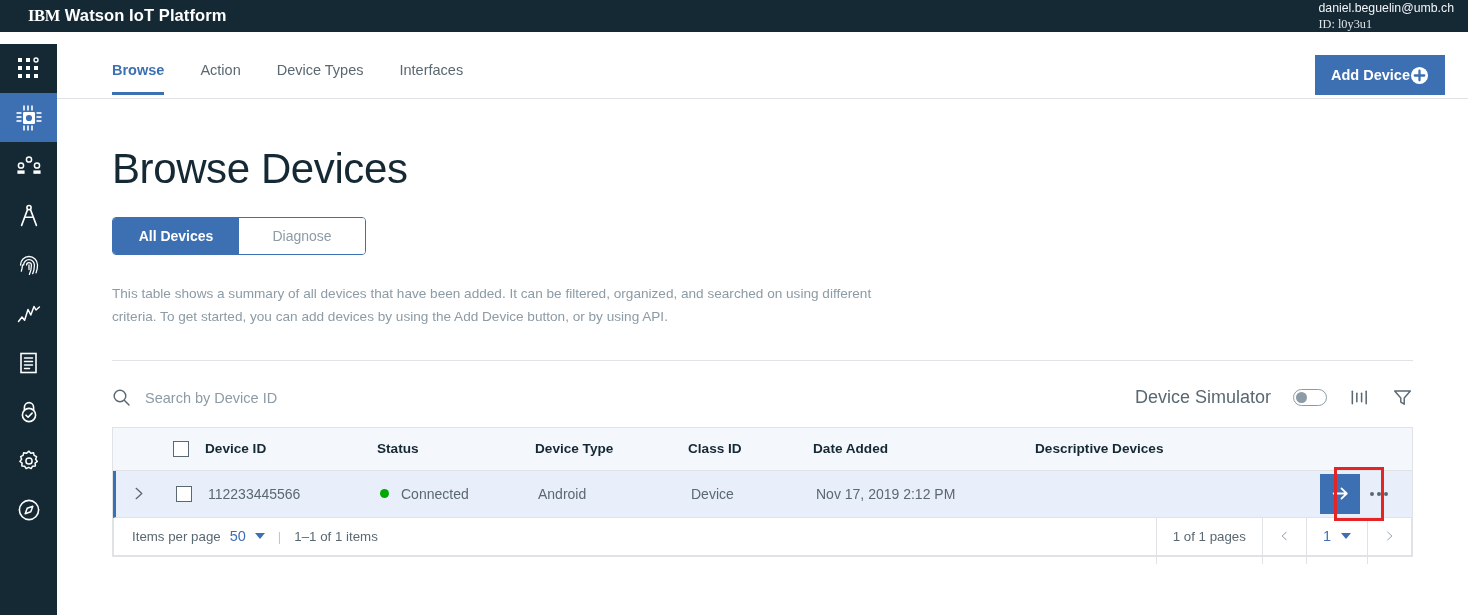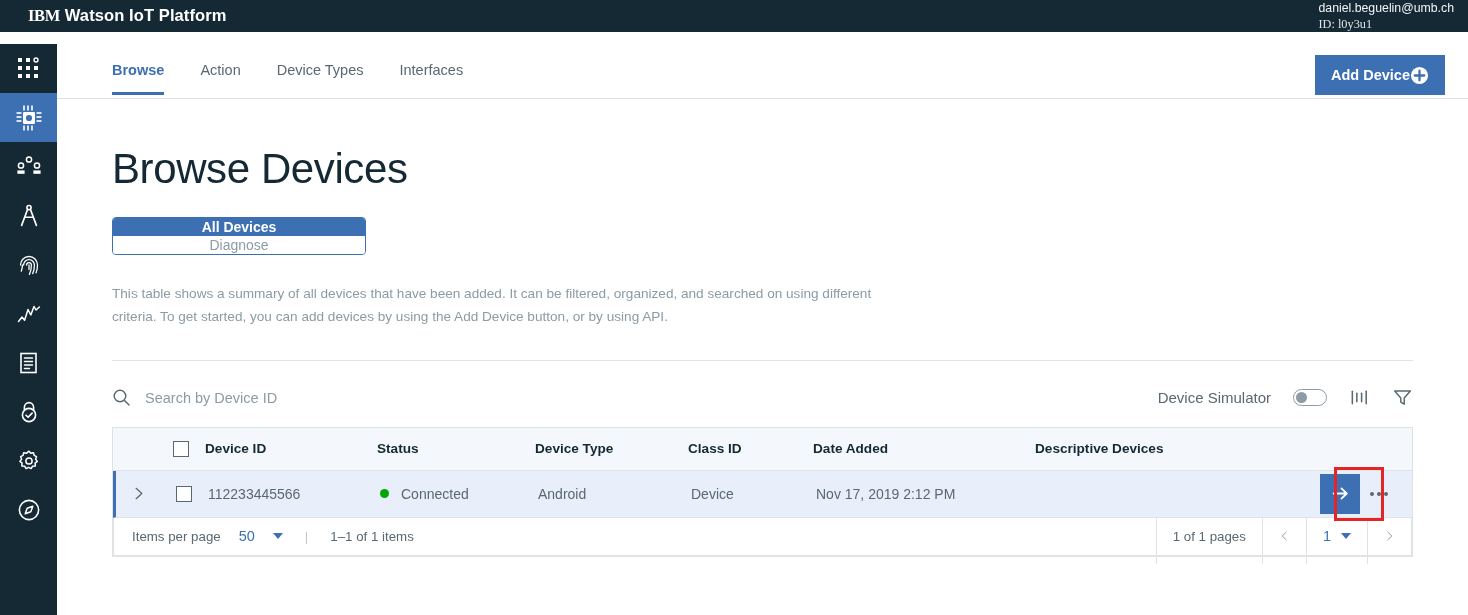--- a/index.html
+++ b/index.html
@@ -63,21 +63,21 @@
     font-family: "Liberation Sans", sans-serif;
   }
 
   .page-body { padding: 0 55px; }
   .page-title {
     font-size: 42px; font-weight: 400; color: #152935; letter-spacing: -.4px;
     margin-top: 46px;
   }
   .seg-group {
     display: flex; margin-top: 24px; width: 254px; height: 38px;
-    border: 1px solid #3d70b2; border-radius: 4px; overflow: hidden; flex-direction: column;
+    border: 1px solid #3d70b2; border-radius: 4px; overflow: hidden;
   }
   .seg {
     flex: 1; display: flex; align-items: center; justify-content: center;
     font-size: 14px; cursor: pointer; background: #fff; color: #8c9ba5;
   }
   .seg.active { background: #3d70b2; color: #fff; font-weight: 700; }
   .desc {
     margin-top: 27px; font-size: 13.6px; color: #8c9ba5; line-height: 1.72;
     max-width: 790px;
   }
@@ -90,21 +90,21 @@
   }
   .search-wrap { display: flex; align-items: center; gap: 14px; }
   .search-input {
     border: none; outline: none; font-size: 14.5px; color: #5a6872;
     width: 300px; background: transparent; font-family: "Liberation Sans", sans-serif;
   }
   .search-input::placeholder { color: #8c9ba5; }
   .toolbar-right {
     margin-left: auto; display: flex; align-items: center; gap: 22px;
   }
-  .sim-label { font-size: 15px; color: #5a6872; }
+  .sim-label { font-size: 18px; color: #5a6872; }
   .toggle {
     width: 34px; height: 17px; border-radius: 9px; background: #fff;
     border: 1.6px solid #8c9ba5; position: relative; cursor: pointer;
   }
   .toggle .knob {
     position: absolute; left: 1.5px; top: 1.5px; width: 11px; height: 11px;
     border-radius: 50%; background: #8c9ba5;
   }
   .ticon { cursor: pointer; }
 
@@ -148,21 +148,21 @@
   .annot {
     position: absolute; border: 3px solid #e52525; pointer-events: none;
   }
 
   
   .pagination {
     display: flex; align-items: center; height: 38px;
     border: 1px solid #dfe3e6; border-top: none; background: #fff;
     font-size: 13.3px; color: #5a6872;
   }
-  .pg-left { display: flex; align-items: center; gap: 18px; padding-left: 18px; }
+  .pg-left { display: flex; align-items: center; gap: 9px; padding-left: 18px; }
   .pg-accent { color: #3d70b2; font-size: 14.5px; }
   .caret-down {
     width: 0; height: 0; border-left: 5px solid transparent; border-right: 5px solid transparent;
     border-top: 6px solid #3d70b2; cursor: pointer;
   }
   .pg-sep { color: #c0c8cd; margin: 0 4px; }
   .pg-right { margin-left: auto; display: flex; align-items: center; height: 38px; }
   .pg-cell {
     height: 56px; display: flex; align-items: center; justify-content: center;
     border-left: 1px solid #dfe3e6; padding: 0 16px; gap: 10px;

